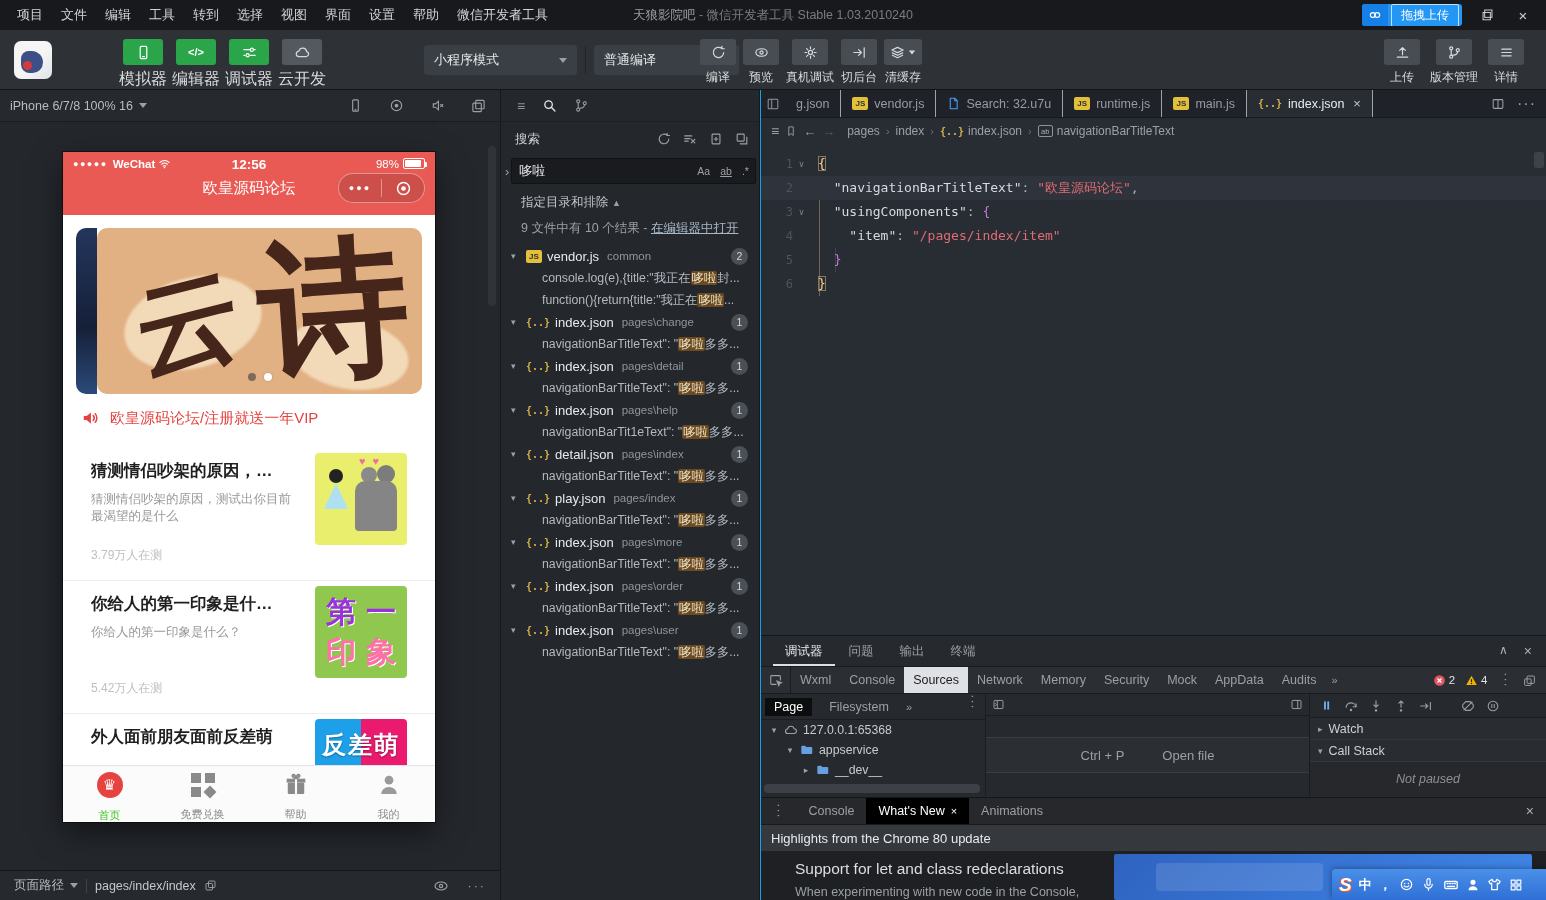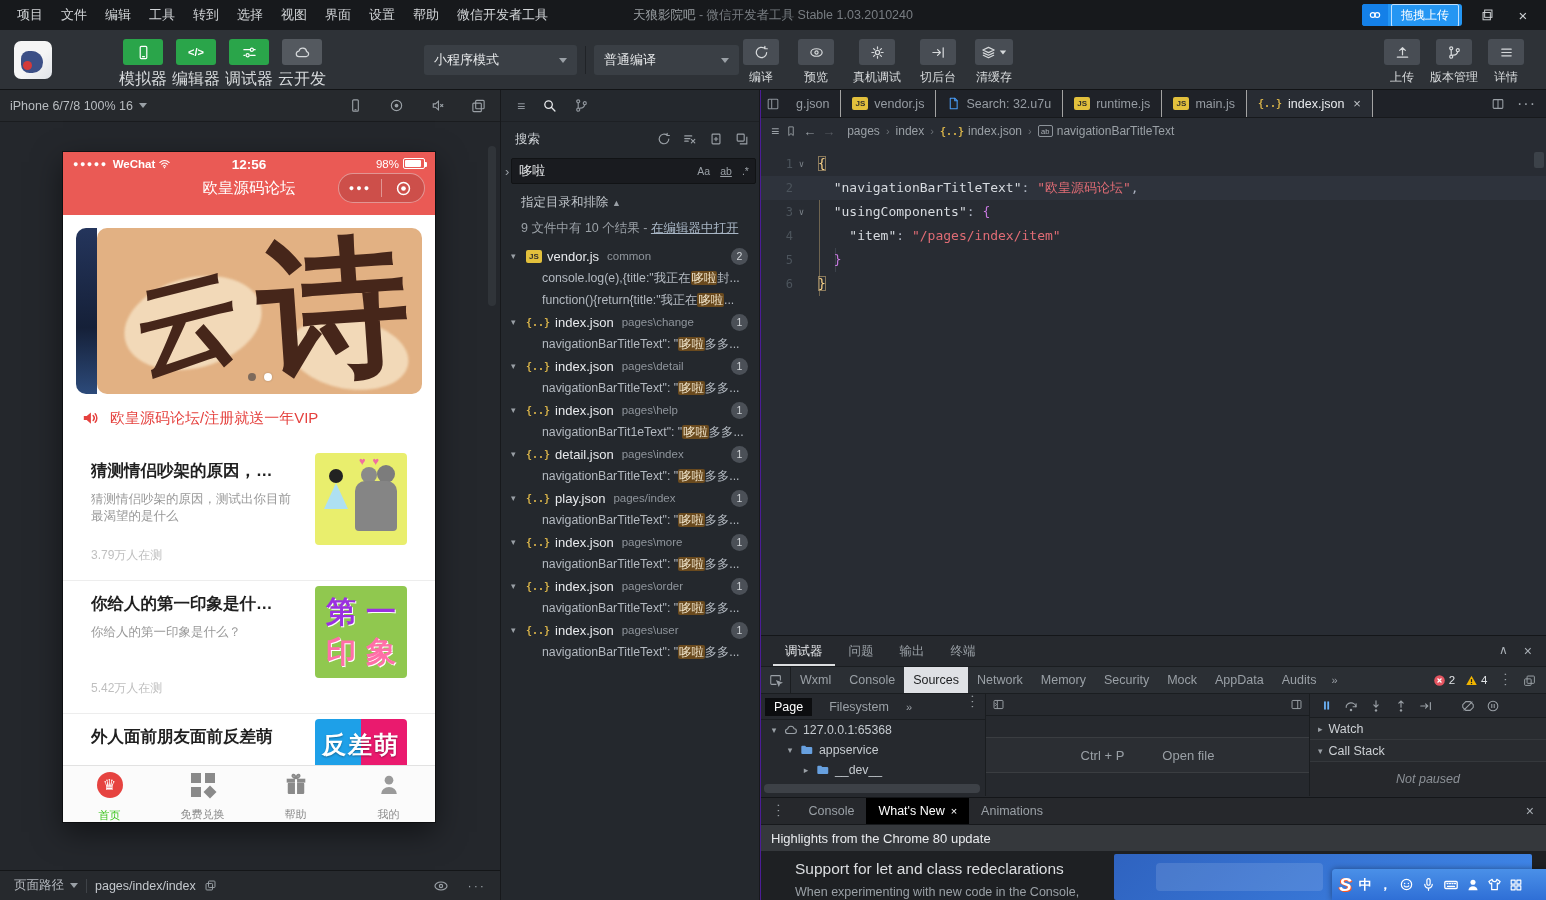--- a/index.html
+++ b/index.html
@@ -1,18 +1,18 @@
 <!DOCTYPE html>
 <html><head>
 <meta charset="utf-8">
 <style>
 *{box-sizing:border-box;margin:0;padding:0}
 html,body{width:1546px;height:900px;overflow:hidden}
 body{font-family:"Liberation Sans","DejaVu Sans",sans-serif;background:#17191c;color:#c8cbce}
-#app{position:relative;width:1546px;height:900px;background:#4c1d95}
+#app{position:relative;width:1546px;height:900px;background:#0ea5e9}
 .i{display:inline-flex;align-items:center;justify-content:center;line-height:0}
 .caret{display:inline-block;width:0;height:0;border-left:4px solid transparent;border-right:4px solid transparent;border-top:5px solid #9aa0a6}
 
 .titlebar{position:absolute;left:0;top:0;width:1546px;height:30px;display:flex;align-items:center;background:#17191c;font-size:13px}
 #menubar{display:flex;align-items:center;padding-left:8px;z-index:2}
 .menu-item{padding:0 9px;color:#d2d5d8;cursor:default;white-space:nowrap}
 .tb-title{position:absolute;left:0;right:0;text-align:center;font-size:12.5px;color:#9ba0a4;pointer-events:none}
 .tb-title .dim{color:#787d82}
 .tb-right{margin-left:auto;display:flex;align-items:center;gap:14px;padding-right:12px;z-index:2}
 .drag-badge{display:flex;align-items:center;height:22px;background:#2496f3;border-radius:3px;overflow:hidden}
@@ -317,21 +317,21 @@
       </div>
     <div class="dropdown" id="mode-dd" style="left:424px;width:153px">
       <span>小程序模式</span>
         <span class="caret"></span>
     </div>
     <div class="v-div" style="left:585px"></div>
     <div class="dropdown" id="compile-dd" style="left:594px;width:145px">
       <span>普通编译</span>
         <span class="caret"></span>
     </div>
-    <div class="tool-group" id="action-tools" style="left:743px;top:9px;gap:19px">
+    <div class="tool-group" id="action-tools" style="left:700px;top:9px;gap:7px">
         <span class="icon-tool">
      <span class="icon-face">
             <span class="i ">
               <svg viewBox="0 0 16 16" width="15" height="15" fill="none" stroke="currentColor" stroke-width="1.3" stroke-linecap="round" stroke-linejoin="round">
                 <path d="M13.5 8A5.5 5.5 0 1 1 11.6 3.8M11.6 1.4v2.6h2.6"></path>
               </svg>
             </span>
           </span>
      <span class="icon-label">编译</span>
         </span>

